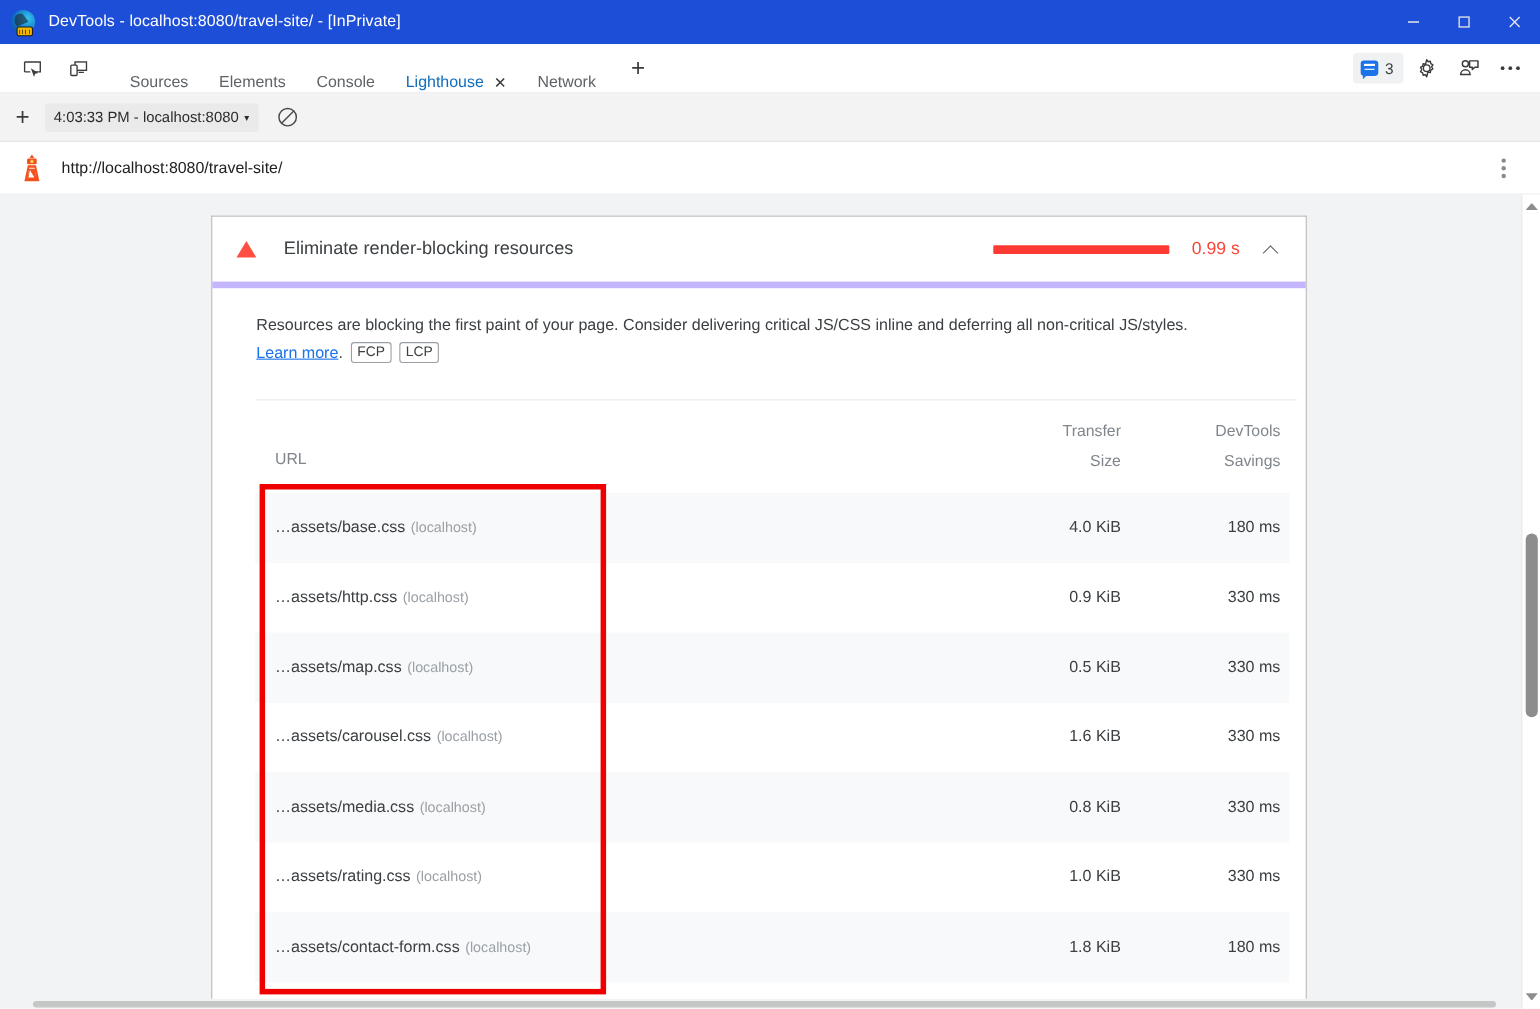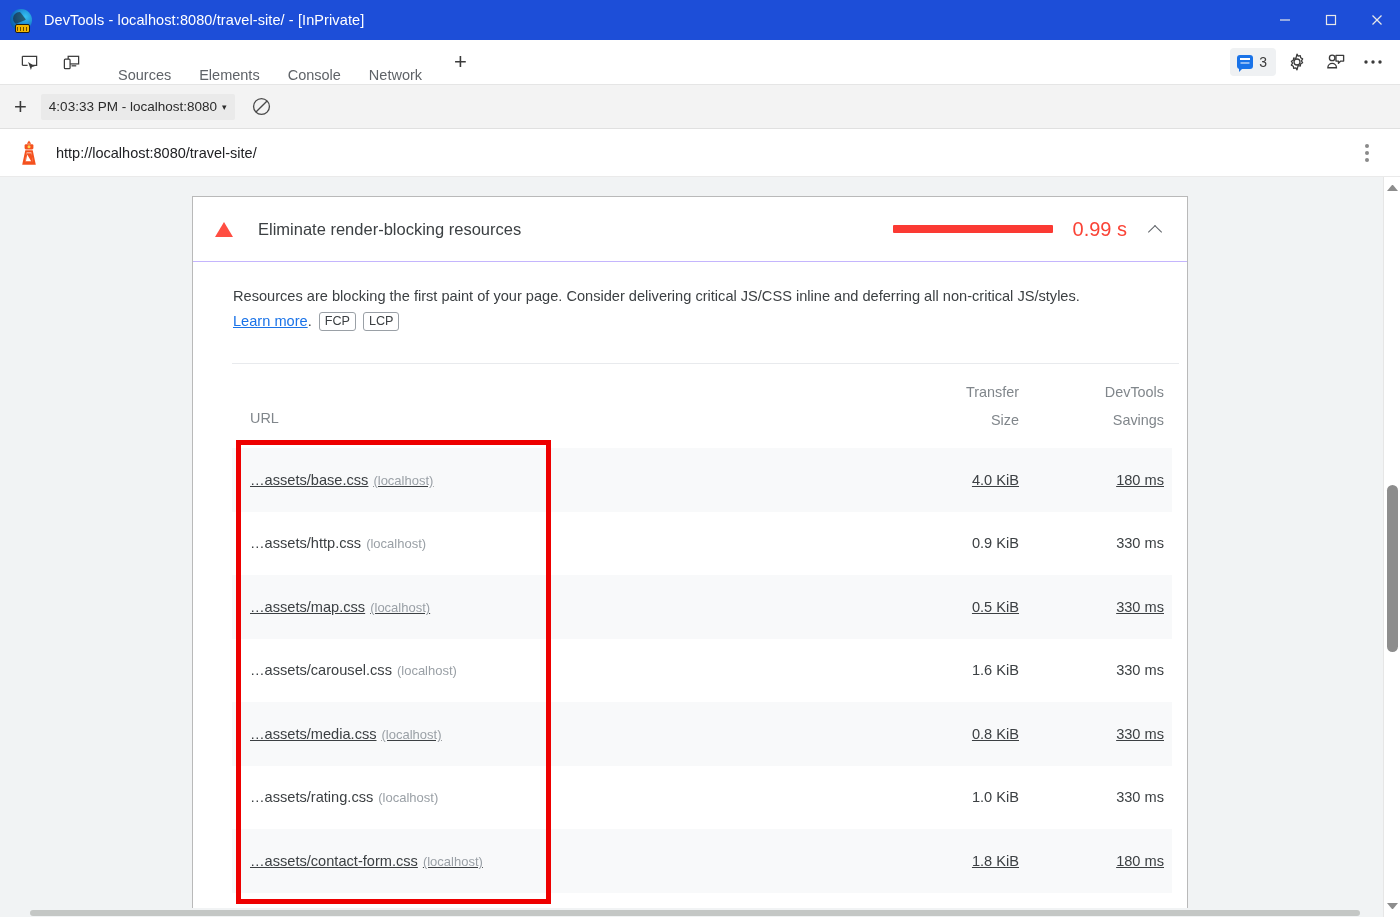--- a/index.html
+++ b/index.html
@@ -129,30 +129,30 @@
     position: absolute; top: 177px; left: 0; width: 1400px; height: 740px;
     background: #f1f3f4; overflow: hidden;
   }
   .report-card {
     position: absolute; left: 192px; top: 19px; width: 996px; height: 712px;
     background: #ffffff; border: 1px solid #b9b9b9; border-bottom: none;
   }
 
   .audit-header {
     height: 65px; display: flex; align-items: center; padding: 0 24px 0 22px;
-    border-bottom: 1px solid #c4b5fd;
+    border-bottom: 6px solid #c4b5fd;
   }
   .tri-warn {
     width: 0; height: 0; border-left: 9px solid transparent; border-right: 9px solid transparent;
     border-bottom: 15px solid #ff4e42; flex: none;
   }
   .audit-title { margin-left: 25px; font-size: 16.5px; color: #3c4043; }
   .audit-meta { margin-left: auto; display: flex; align-items: center; }
   .score-bar { width: 160px; height: 8px; background: #fb3a33; border-radius: 1px; }
-  .score-val { margin-left: 20px; font-size: 20px; color: #fa4336; white-space: nowrap; }
+  .score-val { margin-left: 20px; font-size: 16px; color: #fa4336; white-space: nowrap; }
   .chev-up {
     margin-left: 22px; width: 14px; height: 14px; position: relative;
   }
   .chev-up::before {
     content: ""; position: absolute; left: 1px; top: 5px; width: 9px; height: 9px;
     border-left: 1.6px solid #5f6368; border-top: 1.6px solid #5f6368;
     transform: rotate(45deg);
   }
 
   .audit-desc {
@@ -175,21 +175,21 @@
   }
   table.audit-tbl th.url-col { text-align: left; padding-left: 18px; width: 560px; vertical-align: bottom; padding-bottom: 22px;}
   table.audit-tbl th.num-col { text-align: right; width: 120px; padding-right: 12px; line-height: 1.95; }
   table.audit-tbl th.num-col.last { padding-right: 8px; }
   table.audit-tbl td {
     font-size: 14.6px; color: #3c4043; height: 63.5px; padding: 0;
   }
   table.audit-tbl td.url-col { padding-left: 18px; text-align: left; }
   table.audit-tbl td.num-col { text-align: right; padding-right: 12px; }
   table.audit-tbl td.num-col.last { padding-right: 8px; }
-  table.audit-tbl tr.odd td { background: #f8f9fa; text-decoration: underline; }
+  table.audit-tbl tr.odd td { background: #f8f9fa; }
   .host { color: #9aa0a6; font-size: 13px; margin-left: 5px; }
 
   
   .redbox {
     position: absolute; left: 236px; top: 440px; width: 315px; height: 464px;
     border: 5px solid #ee0000; pointer-events: none; z-index: 40;
   }
 
   
   .vscroll {
@@ -260,20 +260,24 @@
 
   <div class="tabs">
     <div class="tab">
       <span>Sources</span>
     </div>
     <div class="tab">
       <span>Elements</span>
     </div>
     <div class="tab">
       <span>Console</span>
+    </div>
+    <div class="tab active">
+      <span>Lighthouse</span>
+      <span class="closex">✕</span>
     </div>
     <div class="tab">
       <span>Network</span>
     </div>
     <div class="plus-tab">+</div>
   </div>
 
   <div class="tabbar-right">
     <div class="issues-pill">
       <span class="bubble"></span>

